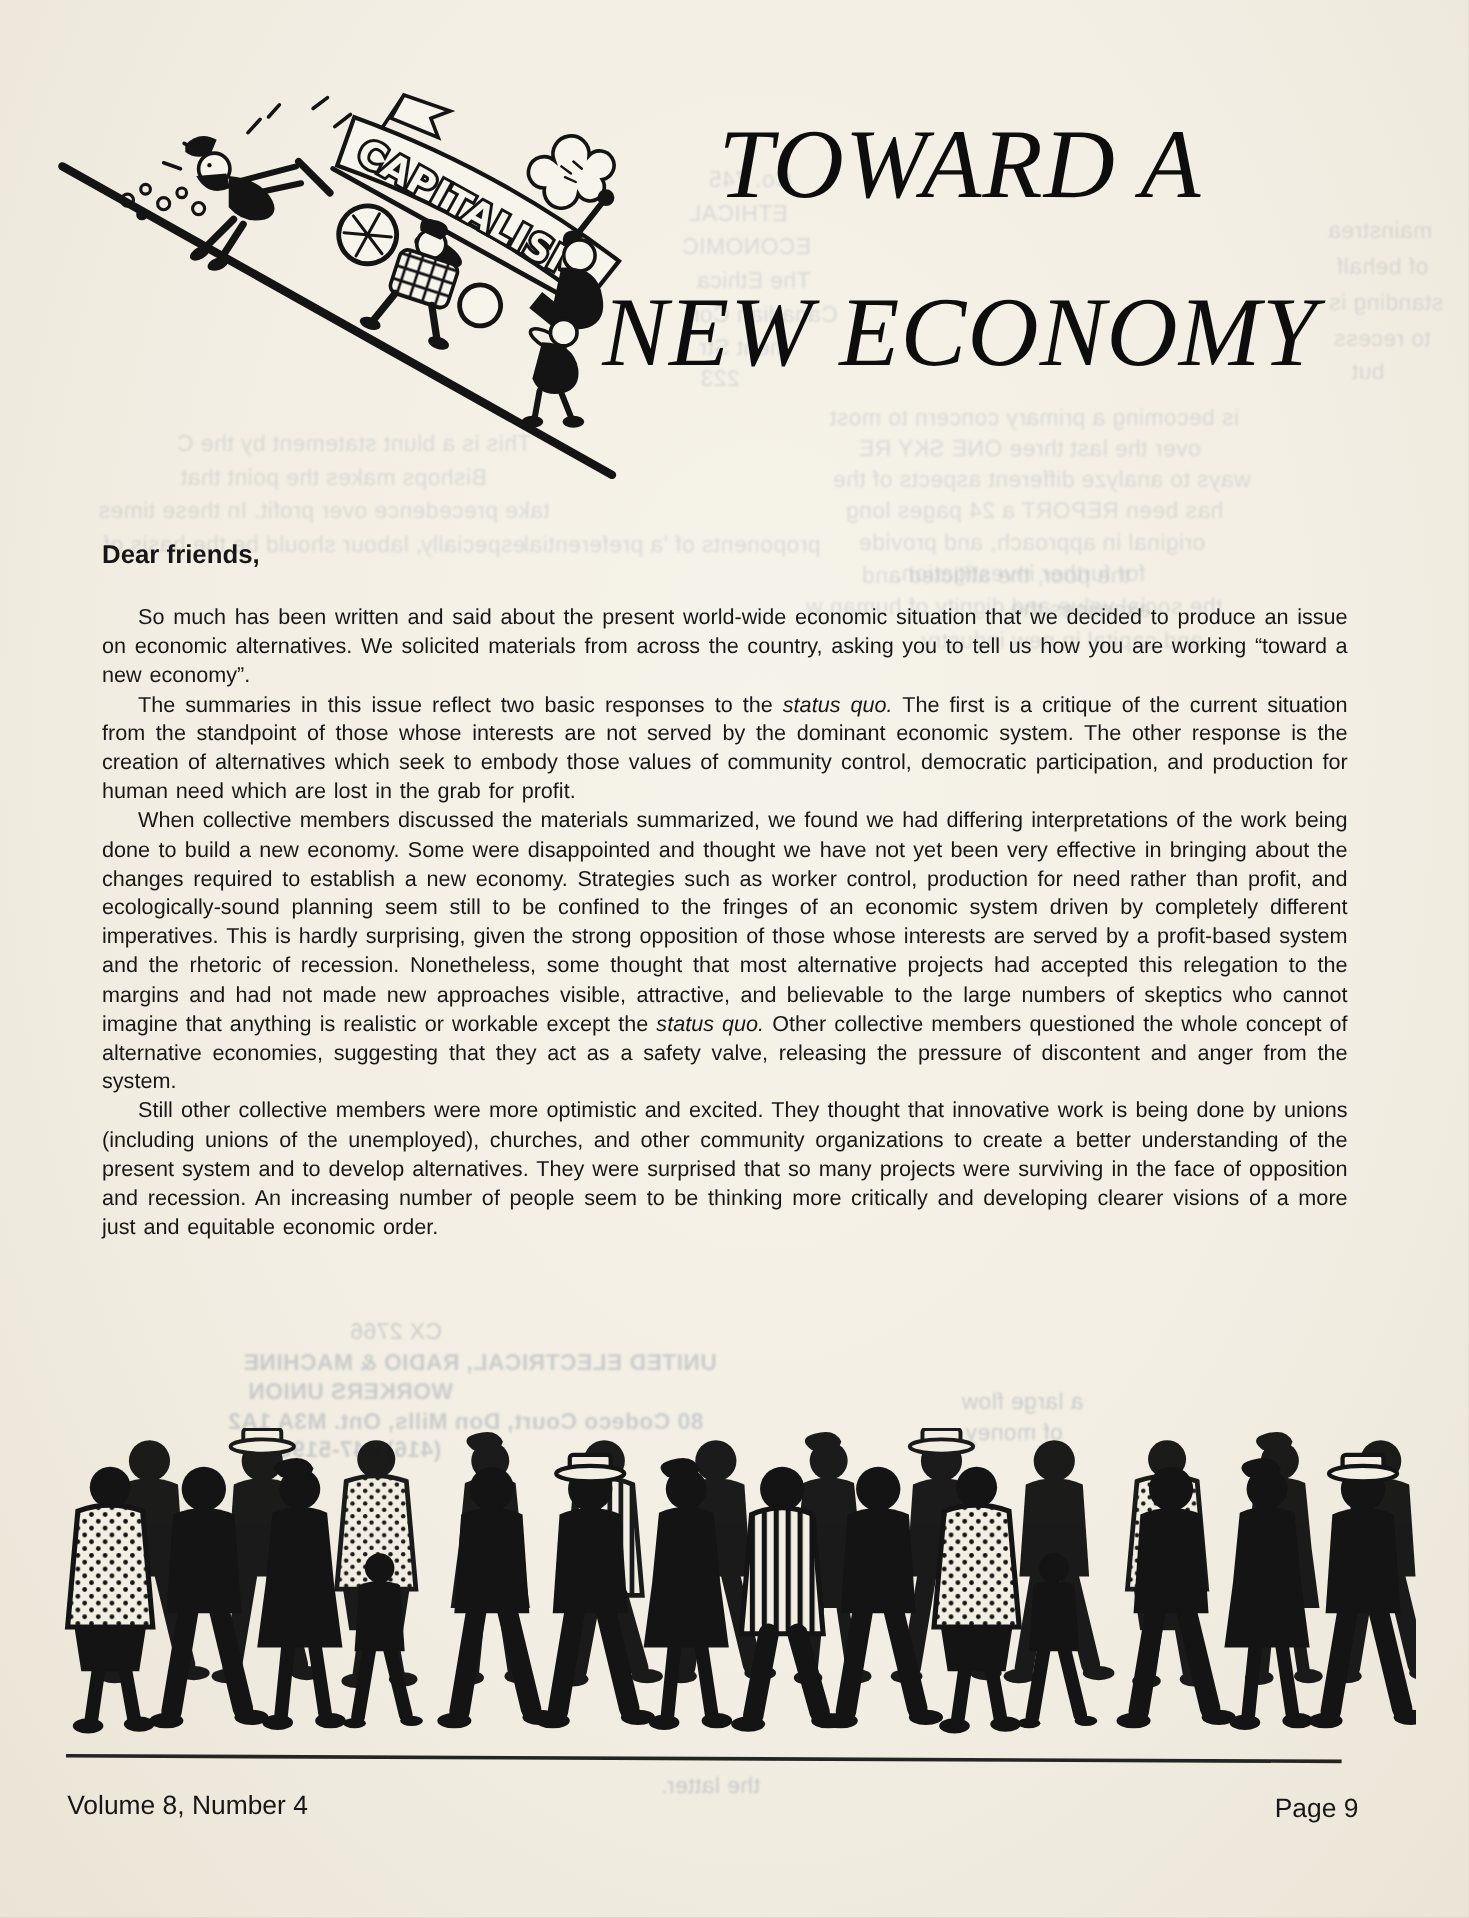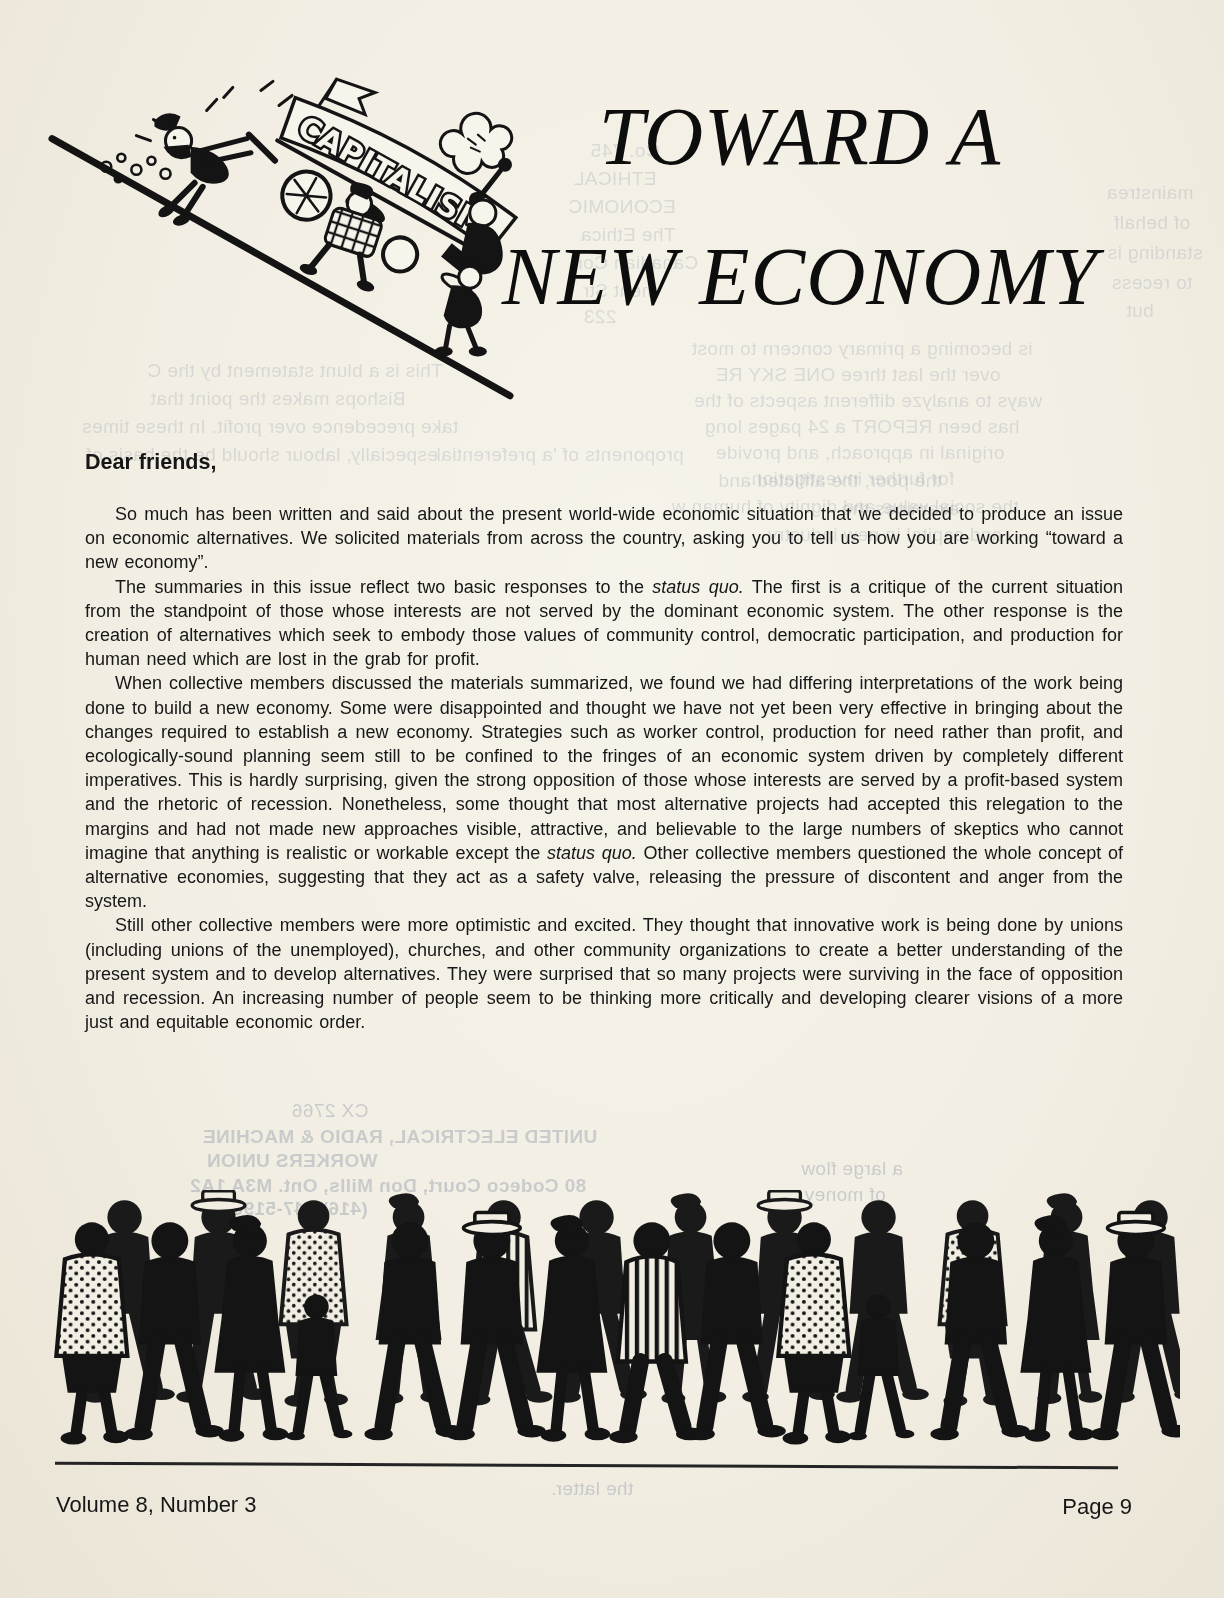--- a/index.html
+++ b/index.html
@@ -273,16 +273,16 @@
       <use href="#p-suit" transform="translate(640,28) scale(1.42)"></use>
       <use href="#p-coat" transform="translate(722,28) scale(1.42)"></use>
       <use href="#p-suit" transform="translate(802,101) scale(0.95)"></use>
       <use href="#p-suit" transform="translate(884,28) scale(1.42)"></use>
       <use href="#p-skirt" transform="translate(964,28) scale(1.42)"></use>
       <use href="#p-hat" transform="translate(1044,28) scale(1.42)"></use>
     </g>
   </svg>
 
   <div class="rule"></div>
-  <div class="foot-left">Volume 8, Number 3</div>
+  <div class="foot-left">Volume 8, Number 4</div>
   <div class="foot-right">Page 9</div>
 
 </div>
 
 </body></html>

